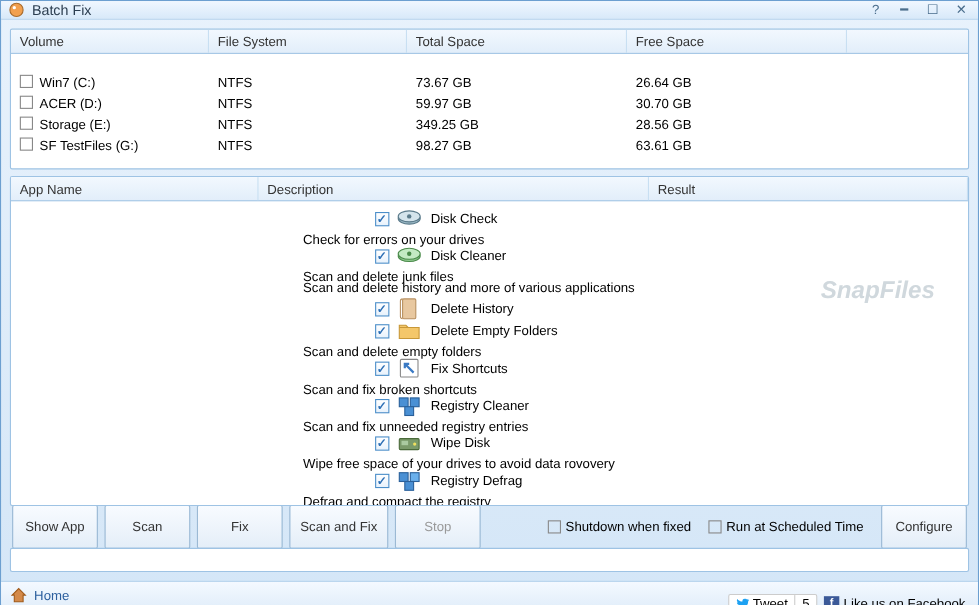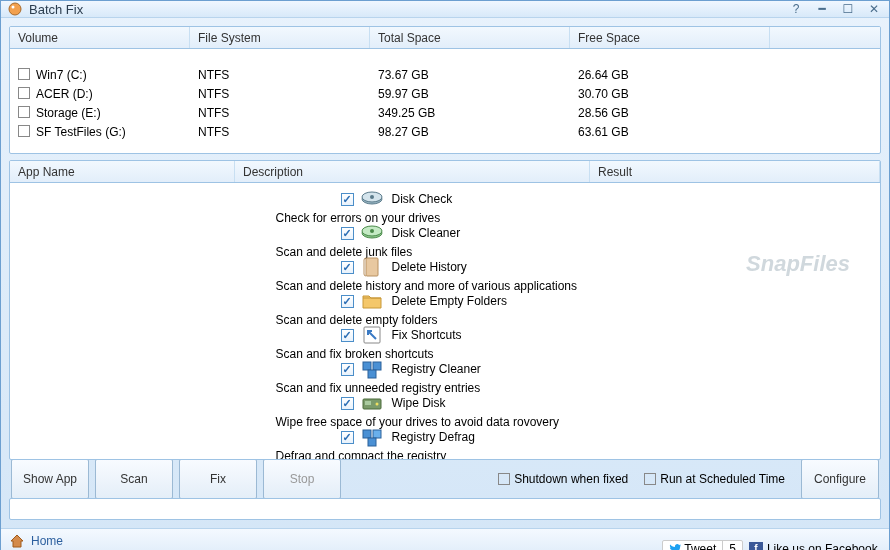--- a/index.html
+++ b/index.html
@@ -160,31 +160,31 @@
                   <ellipse cx="12" cy="12" rx="10" ry="5" fill="#8fc98f" stroke="#4a8a4a"></ellipse>
                   <ellipse cx="12" cy="10" rx="10" ry="5" fill="#c4eac4" stroke="#4a8a4a"></ellipse>
                   <circle cx="12" cy="10" r="2" fill="#4a8a4a"></circle>
                 </svg>
               </span>
               <span>Disk Cleaner</span>
             </div>
           <div class="col col-desc">Scan and delete junk files</div>
         </div>
         <div class="app-row">
+          <div class="col col-desc">Scan and delete history and more of various applications</div>
           <div class="col col-app">
               <span class="app-checkbox checked"></span>
               <span class="app-icon">
                 <svg width="24" height="24" viewBox="0 0 24 24">
                   <rect x="6" y="3" width="12" height="18" fill="#e8c8a0" stroke="#b89060" rx="1"></rect>
                   <path d="M6 3 Q4 3 4 5 L4 19 Q4 21 6 21" fill="none" stroke="#b89060"></path>
                 </svg>
               </span>
               <span>Delete History</span>
             </div>
-          <div class="col col-desc">Scan and delete history and more of various applications</div>
         </div>
         <div class="app-row">
           <div class="col col-app">
               <span class="app-checkbox checked"></span>
               <span class="app-icon">
                 <svg width="24" height="24" viewBox="0 0 24 24">
                   <path d="M3 7 L3 19 L21 19 L21 9 L11 9 L9 7 Z" fill="#f4c76a" stroke="#c89838"></path>
                   <path d="M3 9 L21 9" stroke="#c89838"></path>
                 </svg>
               </span>
@@ -247,20 +247,21 @@
             </div>
           <div class="col col-desc">Defrag and compact the registry</div>
         </div>
       </div>
     </div>
 
     <div class="button-bar">
       <div class="btn">Show App</div>
       <div class="btn">Scan</div>
       <div class="btn">Fix</div>
+      <div class="btn" style="min-width:90px">Scan and Fix</div>
       <div class="btn disabled">Stop</div>
       <div class="spacer"></div>
       <div class="check-option">
         <span class="cb"></span>
         <span>Shutdown when fixed</span>
       </div>
       <div class="check-option">
         <span class="cb"></span>
         <span>Run at Scheduled Time</span>
       </div>

